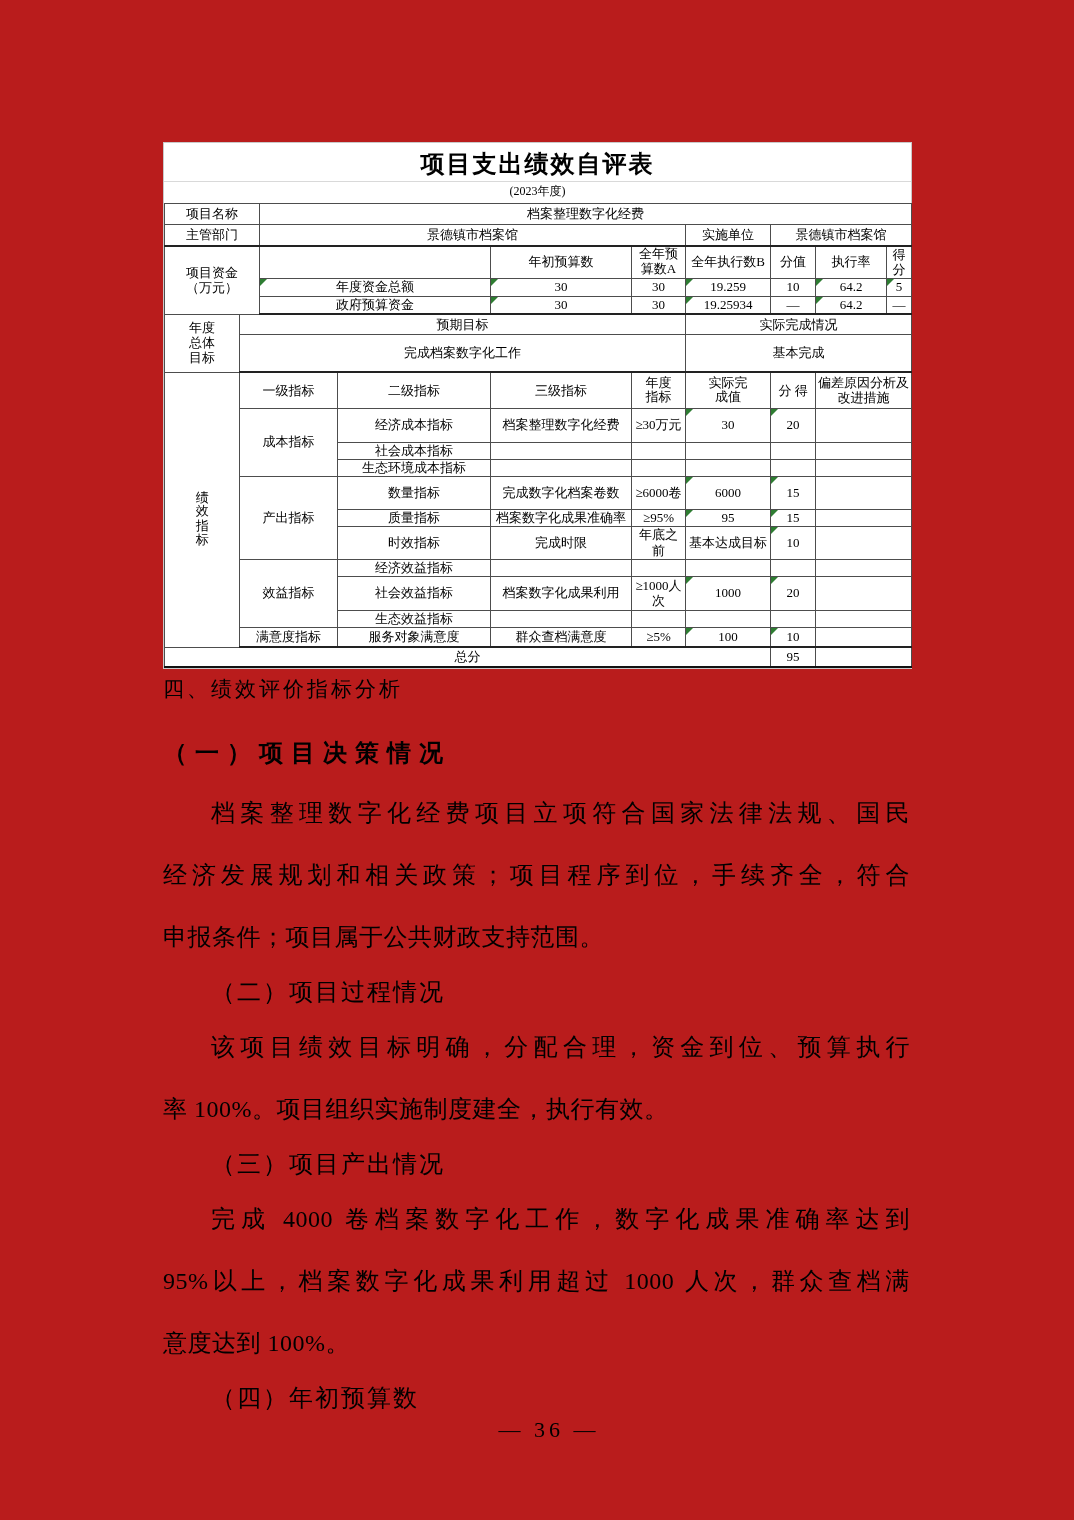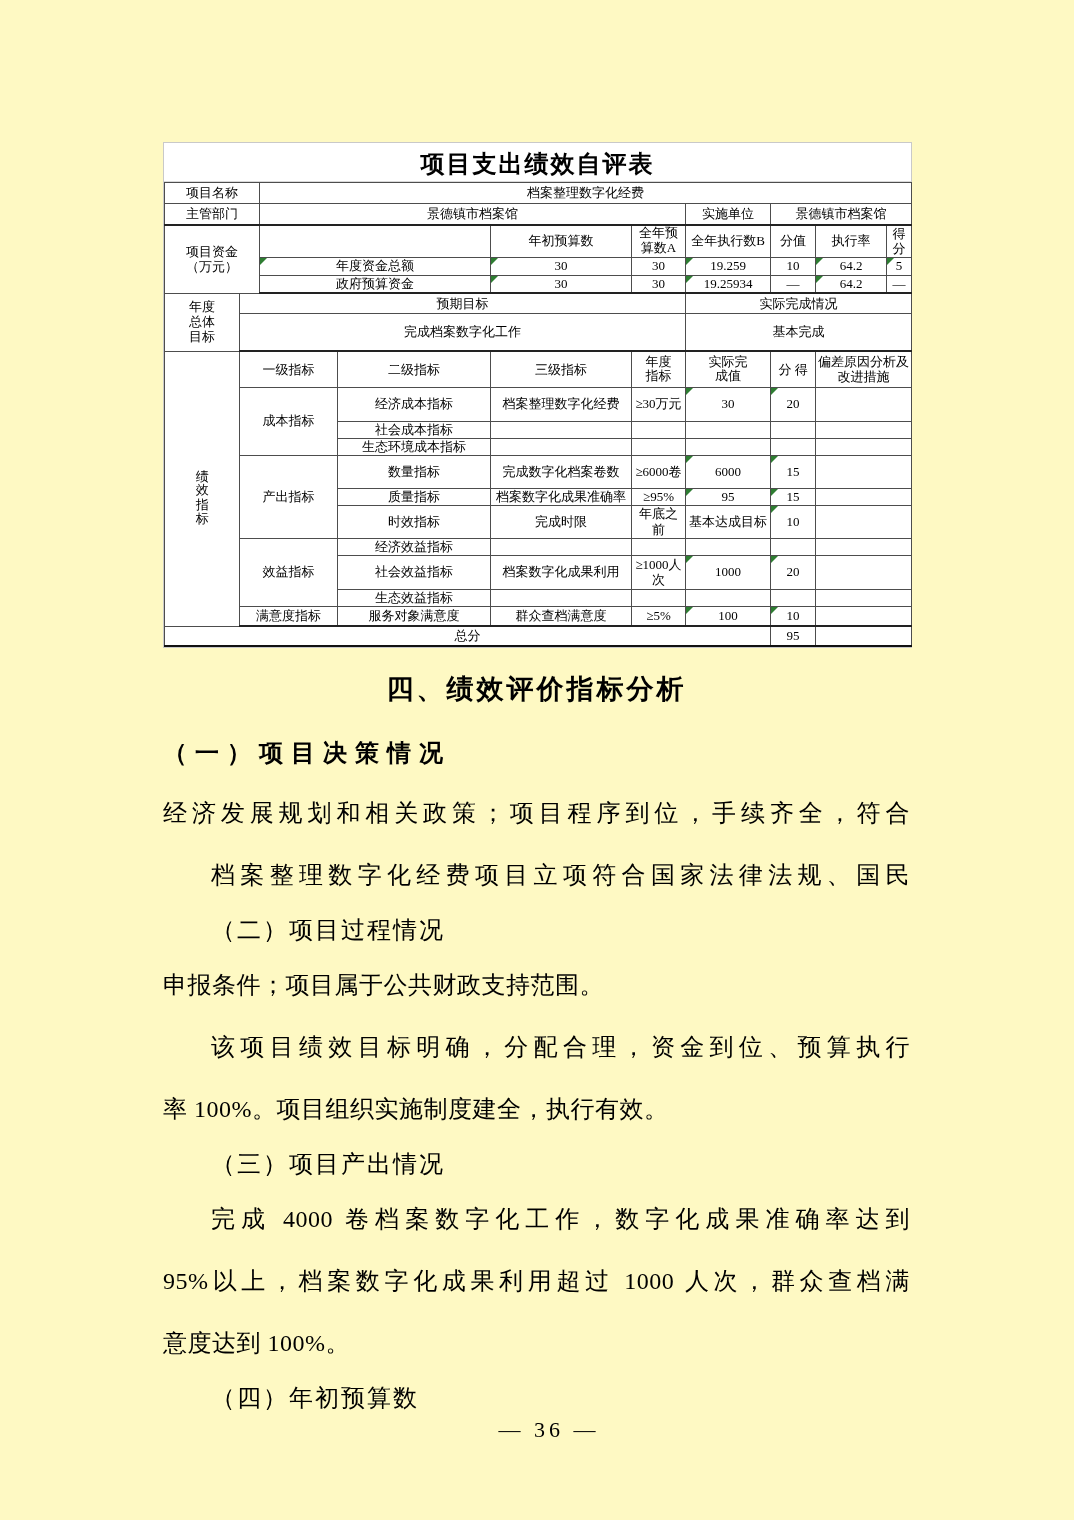--- a/index.html
+++ b/index.html
@@ -1,52 +1,53 @@
 <!DOCTYPE html>
 <html><head>
 <meta charset="utf-8">
 <style>
   html,body{margin:0;padding:0;background:#fff;}
   body{width:1074px;height:1520px;position:relative;
        font-family:"Liberation Serif","DejaVu Serif",serif;color:#000;}
-  .page{position:absolute;inset:0;background:#fef9c3;overflow:hidden;}
+  .page{position:absolute;inset:0;background:#b91c1c;overflow:hidden;}
 
   
   .tablewrap{position:absolute;left:163px;top:142px;width:747px;border:1px solid #c9c9c9;background:#fff;}
   .t-title{text-align:center;font-weight:bold;font-size:24px;letter-spacing:2px;padding:5px 0 1px 0;border-bottom:1px solid #d9d9d9;}
   .t-sub{text-align:center;font-size:12px;padding:1px 0 3px 0;}
   table.main{border-collapse:collapse;table-layout:fixed;width:747px;border:1px solid #222;border-bottom:2px solid #111;padding-left:12px;}
   table.main td{border:1px solid #4d4d4d;font-size:13px;line-height:1.2;text-align:center;
                 vertical-align:middle;padding:0 2px;position:relative;overflow:hidden;word-break:break-all;}
   td.tl{text-align:left;padding-left:8px;}
   tr.bb2 td{border-bottom:2px solid #222;}
   .tri{position:absolute;top:0;left:0;width:0;height:0;border-top:7px solid #2e7d32;border-right:7px solid transparent;}
   .w30{display:inline-block;width:30px;line-height:1.15;}
   .w44{display:inline-block;width:44px;line-height:1.15;}
   .w46{display:inline-block;width:46px;line-height:1.15;}
   .vert{writing-mode:vertical-lr;text-orientation:upright;letter-spacing:14px;display:inline-block;}
 
   
   .analysis{position:absolute;left:163px;top:668px;width:747px;}
-  .heading{font-family:"Liberation Sans","DejaVu Sans",sans-serif;font-weight:bold;font-size:27px;line-height:42px;letter-spacing:3px;text-align:center;}
+  .heading{font-family:"Liberation Sans","DejaVu Sans",sans-serif;font-weight:normal;font-size:21px;line-height:42px;letter-spacing:3px;}
   .sec1{font-weight:bold;font-size:24px;line-height:58px;letter-spacing:8px;margin-top:14px;}
   .ln{font-size:24px;line-height:62px;letter-spacing:0.5px;}
   .j{text-align:justify;text-align-last:justify;}
   .ind{text-indent:2em;}
   .ttl{line-height:48px;letter-spacing:2px;}
 
   .pagefooter{position:absolute;left:12px;top:1402px;width:1074px;text-align:center;font-size:22px;line-height:56px;letter-spacing:4px;}
 </style>
 </head>
 <body>
 
 <div class="page">
 
   <div class="tablewrap">
     <div class="t-title">项目支出绩效自评表</div>
+    <div class="t-sub">(2023年度)</div>
 
     <table class="main">
       <colgroup>
         <col style="width:75px">
           <col style="width:20px">
           <col style="width:78px">
           <col style="width:153px">
         <col style="width:141px">
           <col style="width:54px">
           <col style="width:85px">
@@ -217,25 +218,25 @@
         <td colspan="2"></td>
       </tr>
     </tbody>
       </table>
   </div>
 
   <div class="analysis">
     <div class="heading">四、绩效评价指标分析</div>
 
     <div class="sec1">（一）项目决策情况</div>
+    <div class="ln j ind">档案整理数字化经费项目立项符合国家法律法规、国民</div>
     <div class="ln j">经济发展规划和相关政策；项目程序到位，手续齐全，符合</div>
-    <div class="ln j ind">档案整理数字化经费项目立项符合国家法律法规、国民</div>
+    <div class="ln">申报条件；项目属于公共财政支持范围。</div>
+
     <div class="ln ttl ind">（二）项目过程情况</div>
-
-    <div class="ln">申报条件；项目属于公共财政支持范围。</div>
     <div class="ln j ind">该项目绩效目标明确，分配合理，资金到位、预算执行</div>
     <div class="ln">率 100%。项目组织实施制度建全，执行有效。</div>
 
     <div class="ln ttl ind">（三）项目产出情况</div>
     <div class="ln j ind">完成 4000 卷档案数字化工作，数字化成果准确率达到</div>
     <div class="ln j">95%以上，档案数字化成果利用超过 1000 人次，群众查档满</div>
     <div class="ln">意度达到 100%。</div>
 
     <div class="ln ttl ind">（四）年初预算数</div>
   </div>

